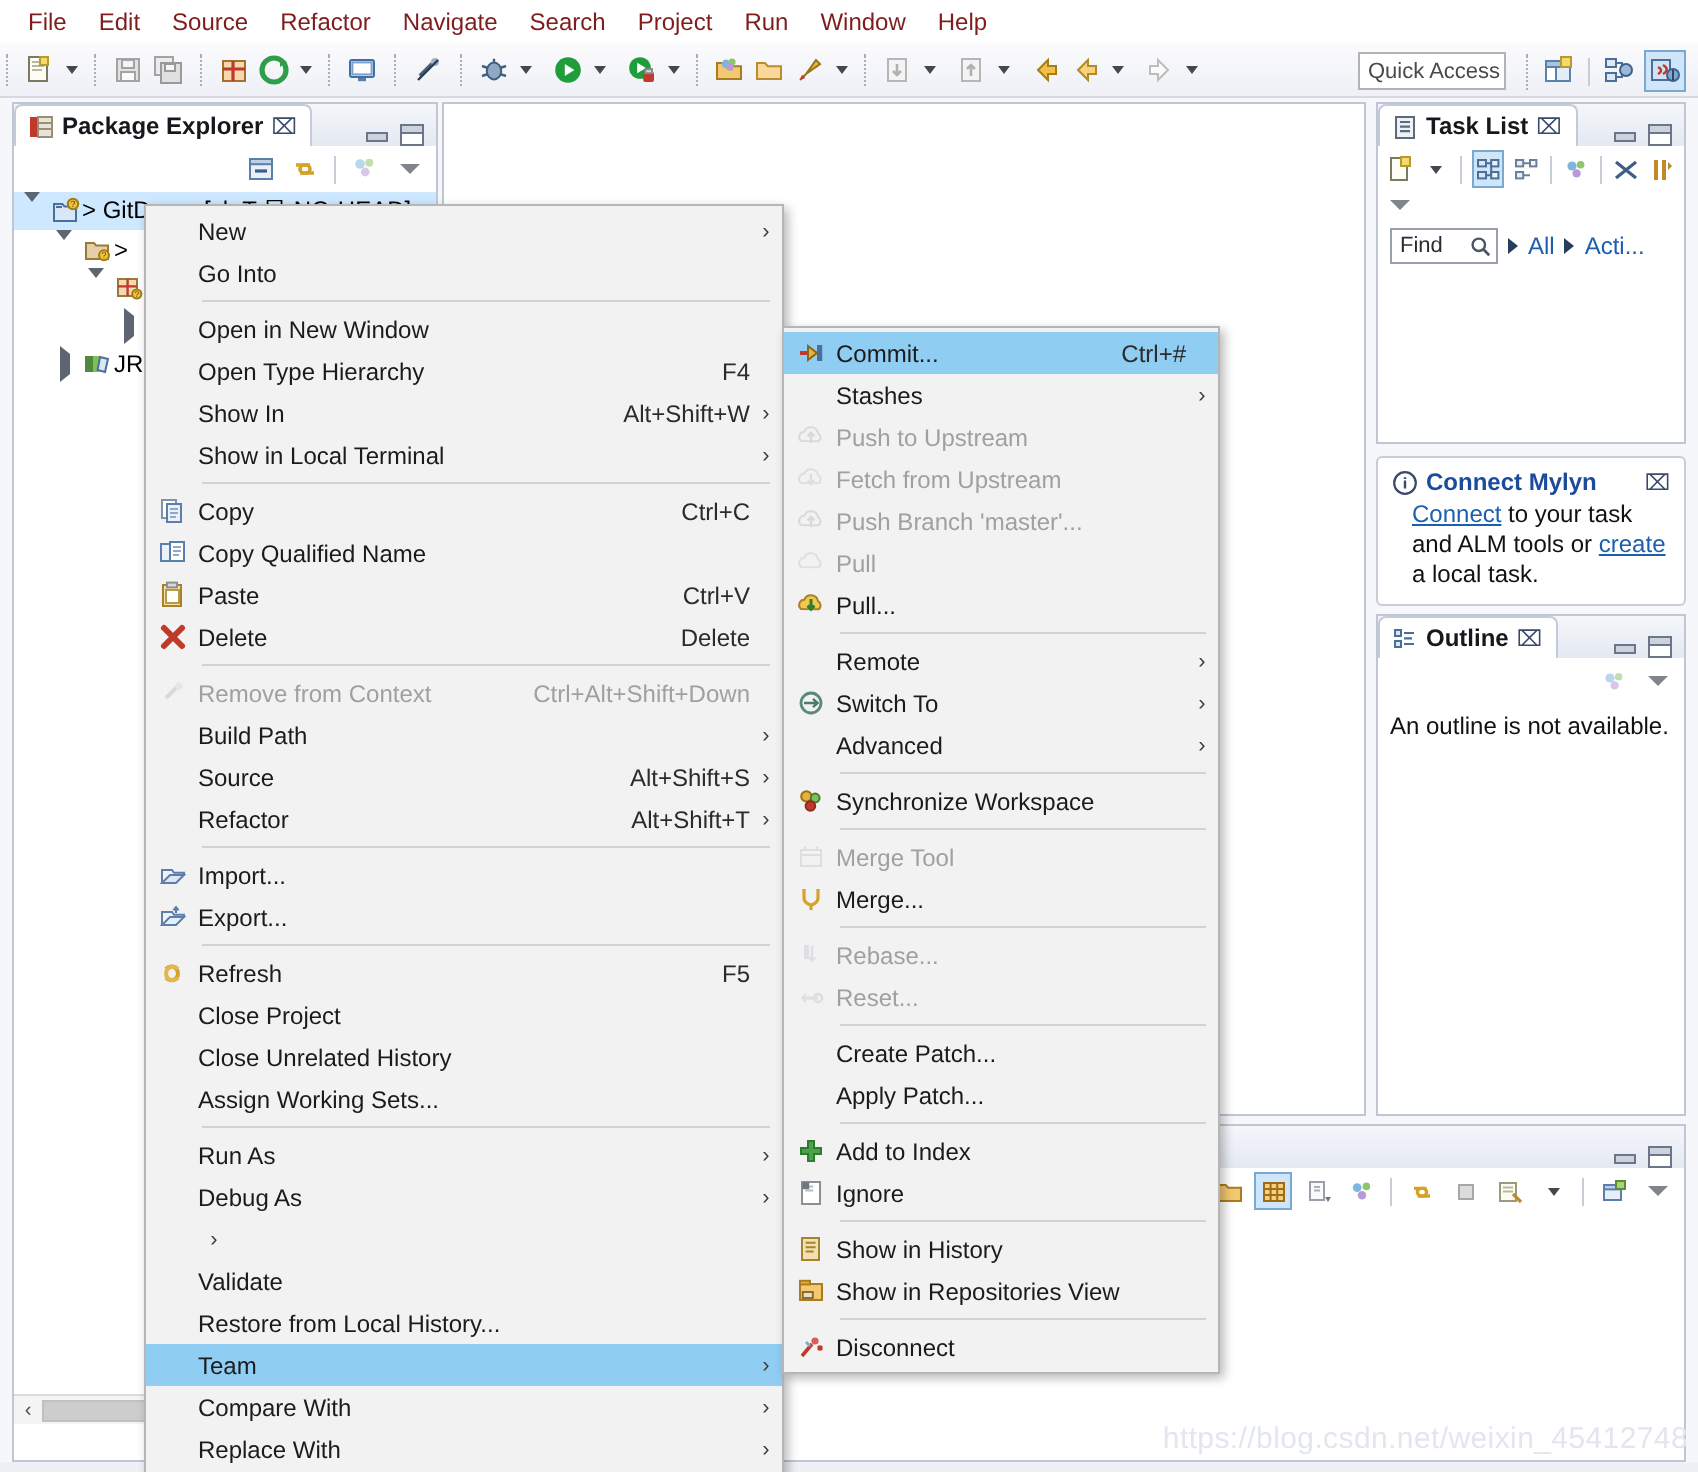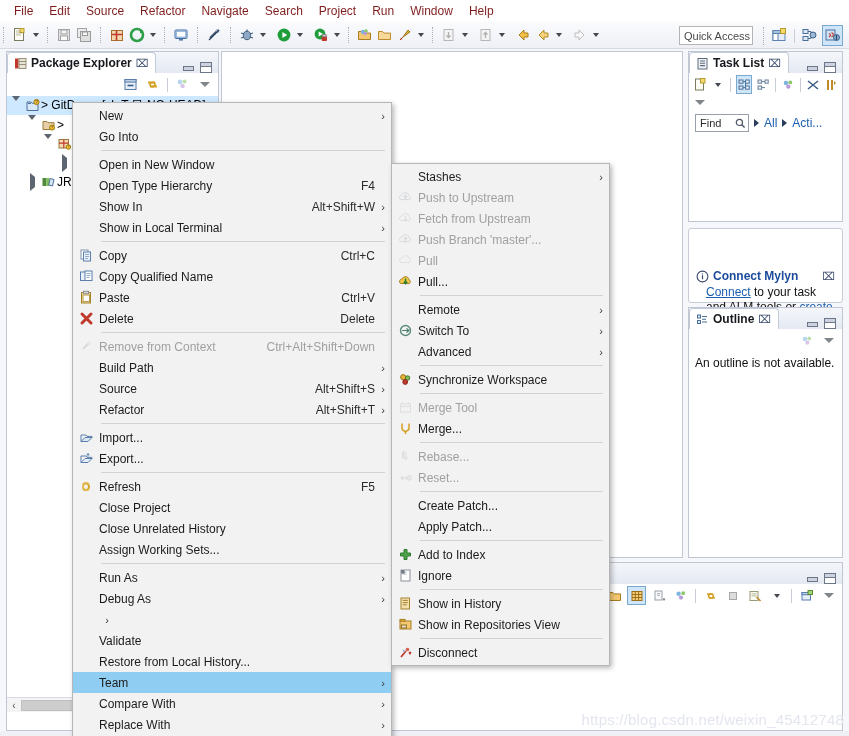--- a/index.html
+++ b/index.html
@@ -140,21 +140,21 @@
     padding: 0 2px 0 4px; position: relative;
   }
   .findbox .mag { margin-left: auto; }
   .flink { color: #1c5fb0; font-size: 12px; white-space: nowrap; }
   .fcaret { width: 0; height: 0; border-top: 4px solid transparent;
             border-bottom: 4px solid transparent; border-left: 5px solid #2b3d5c; }
 
   
   #mylyn { position: absolute; left: 688px; top: 228px; width: 155px; height: 75px;
     background: #fff; border: 1px solid #c8ccd6; border-radius: 3px; padding: 5px 7px; }
-  .mylyn-hd { display: flex; align-items: flex-end; gap: 4px; margin-top: 35px; }
+  .mylyn-hd { display: flex; align-items: flex-end; gap: 4px; }
   .mylyn-title { color: #1c4b9c; font-weight: bold; font-size: 12px; }
   .mylyn-x { margin-left: auto; color: #3a4a6b; font-size: 11px; }
   .mylyn-body { font-size: 12px; line-height: 15px; color: #111; padding-left: 10px;
                 padding-top: 2px; }
   .mylyn-body a { color: #1c5fb0; text-decoration: underline; }
 
   
   #outline { left: 688px; top: 307px; width: 155px; height: 251px; }
   .outline-msg { font-size: 12px; padding: 4px 6px; color: #111; }
 
@@ -945,20 +945,32 @@
         <span class="cicon"></span>
         <span class="clabel">Replace With</span>
         <span class="csub">›</span>
       </div>
       <div class="cmi">
         <span class="cicon"></span>
       </div>
     </div>
 
   <div class="ctxmenu" id="ctx-team">
+      <div class="cmi hl">
+        <span class="cicon">
+          <svg width="15" height="15" viewBox="0 0 15 15">
+            <path d="M2 7.5 L7 7.5" stroke="#c0392b" stroke-width="2"></path>
+            <path d="M6 4 L10.5 7.5 L6 11 Z" fill="#e8b23a" stroke="#8c6512"></path>
+            <rect x="10.5" y="3.5" width="2.6" height="8" fill="#4a6f99"></rect>
+          </svg>
+        </span>
+        <span class="clabel">Commit...</span>
+        <span class="caccel">Ctrl+#</span>
+        <span class="csub"></span>
+      </div>
       <div class="cmi">
         <span class="cicon"></span>
         <span class="clabel">Stashes</span>
         <span class="csub">›</span>
       </div>
       <div class="cmi disabled">
         <span class="cicon" style="opacity: 0.45;">
           <svg width="15" height="15" viewBox="0 0 15 15">
             <path d="M2.5 9.5a2.6 2.6 0 0 1 1.6-4.6 3.6 3.6 0 0 1 6.9.7 2.4 2.4 0 0 1 .4 4z" fill="#f2f2f2" stroke="#b9bcc2"></path>
             <path d="M7.5 10.5V5.5M5.8 7.2 7.5 5.4l1.7 1.8" stroke="#b9bcc2" fill="none" stroke-width="1.2"></path>

